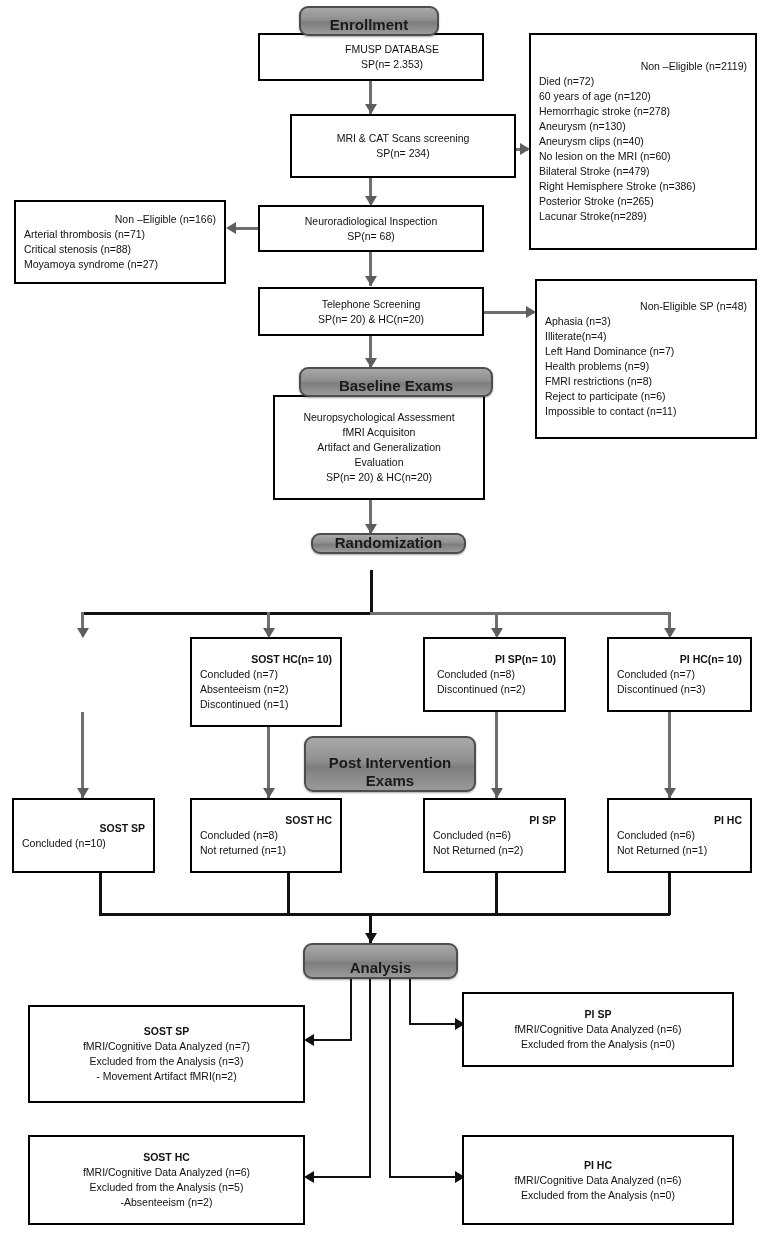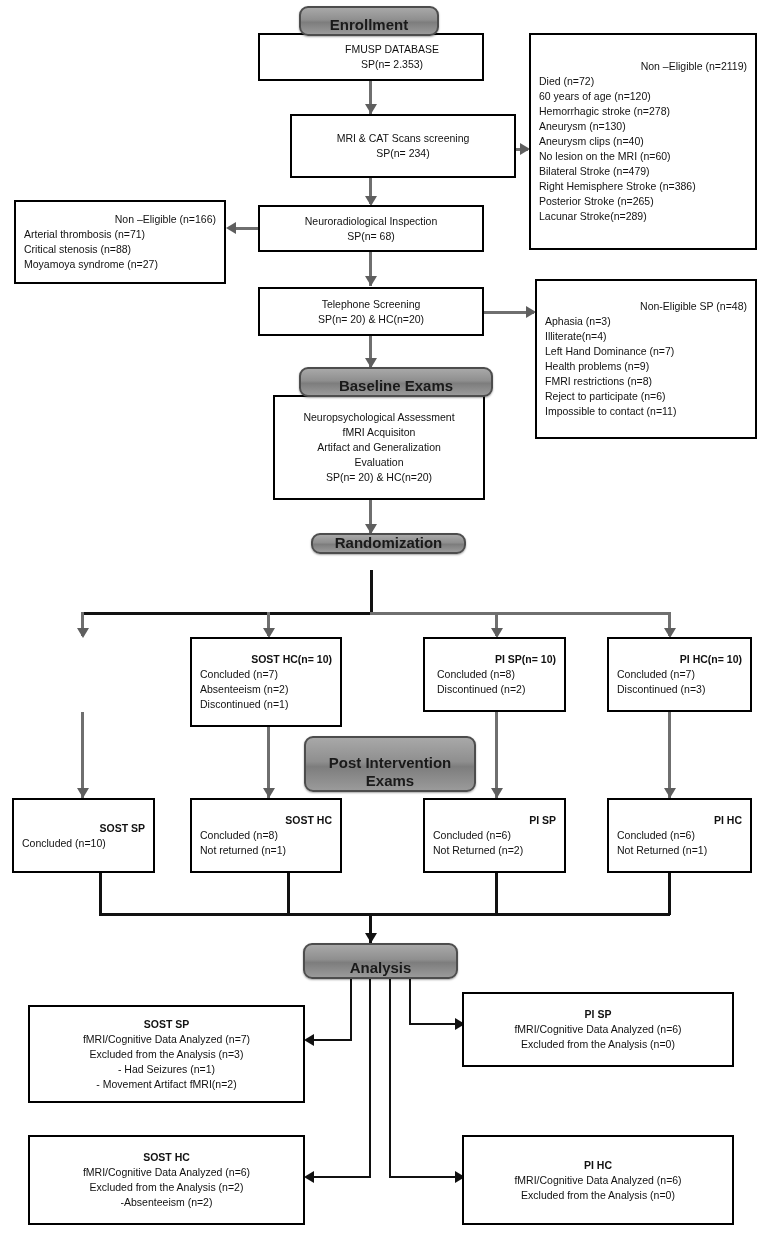--- a/index.html
+++ b/index.html
@@ -287,34 +287,33 @@
   <div class="box leftal" style="left:607px; top:798px; width:145px; height:75px;">
     <div class="line hdr bold">PI HC</div>
     <div class="line">Concluded (n=6)</div>
     <div class="line">Not Returned (n=1)</div>
   </div>
 
   <div class="box center" style="left:28px; top:1005px; width:277px; height:98px;">
     <div class="line bold">SOST SP</div>
     <div class="line">fMRI/Cognitive Data Analyzed (n=7)</div>
     <div class="line">Excluded from the Analysis (n=3)</div>
-    <div class="line">- Had Seizures (n=1)</div>
     <div class="line">- Movement Artifact fMRI(n=2)</div>
   </div>
 
   <div class="box center" style="left:462px; top:992px; width:272px; height:75px;">
     <div class="line bold">PI SP</div>
     <div class="line">fMRI/Cognitive Data Analyzed (n=6)</div>
     <div class="line">Excluded from the Analysis (n=0)</div>
   </div>
 
   <div class="box center" style="left:28px; top:1135px; width:277px; height:90px;">
     <div class="line bold">SOST HC</div>
     <div class="line">fMRI/Cognitive Data Analyzed (n=6)</div>
-    <div class="line">Excluded from the Analysis (n=2)</div>
+    <div class="line">Excluded from the Analysis (n=5)</div>
     <div class="line">-Absenteeism (n=2)</div>
   </div>
 
   <div class="box center" style="left:462px; top:1135px; width:272px; height:90px;">
     <div class="line bold">PI HC</div>
     <div class="line">fMRI/Cognitive Data Analyzed (n=6)</div>
     <div class="line">Excluded from the Analysis (n=0)</div>
   </div>
 
 </div>

